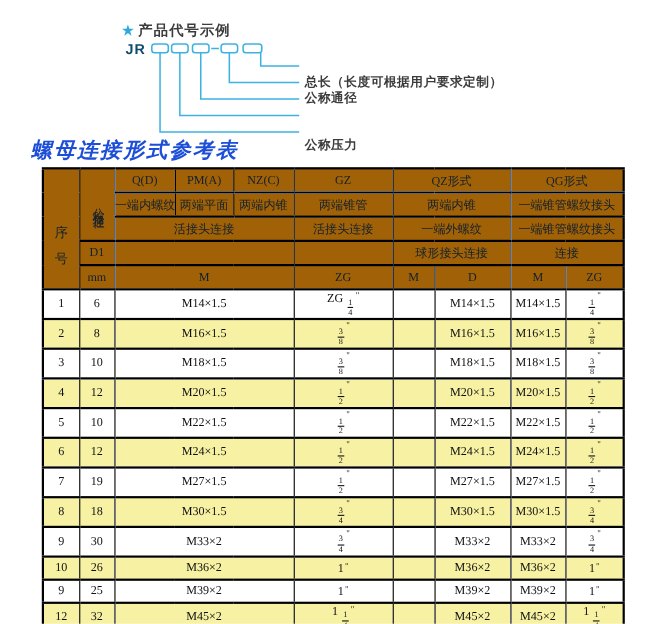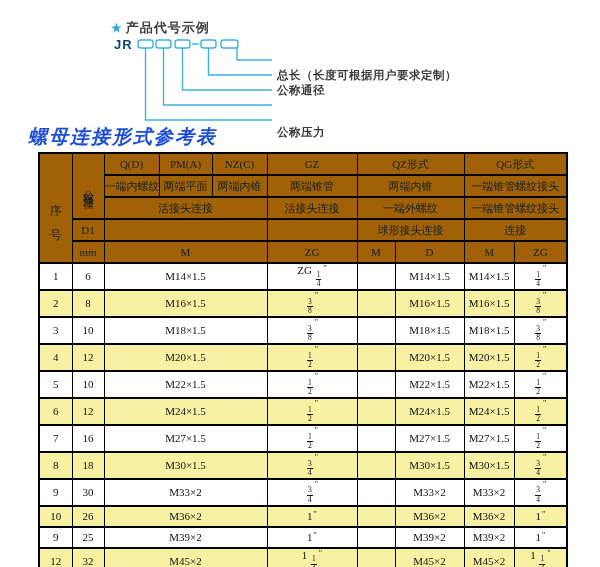--- a/index.html
+++ b/index.html
@@ -248,21 +248,21 @@
           <td></td>
           <td>M24×1.5</td>
           <td>M24×1.5</td>
           <td><span class="frac">
               <span class="fn">1</span>
               <span class="fd">2</span>
             </span><span class="inch">"</span></td>
         </tr>
         <tr>
           <td>7</td>
-          <td>16</td>
+          <td>19</td>
           <td colspan="3">M27×1.5</td>
           <td><span class="frac">
               <span class="fn">1</span>
               <span class="fd">2</span>
             </span><span class="inch">"</span></td>
           <td></td>
           <td>M27×1.5</td>
           <td>M27×1.5</td>
           <td><span class="frac">
               <span class="fn">1</span>

